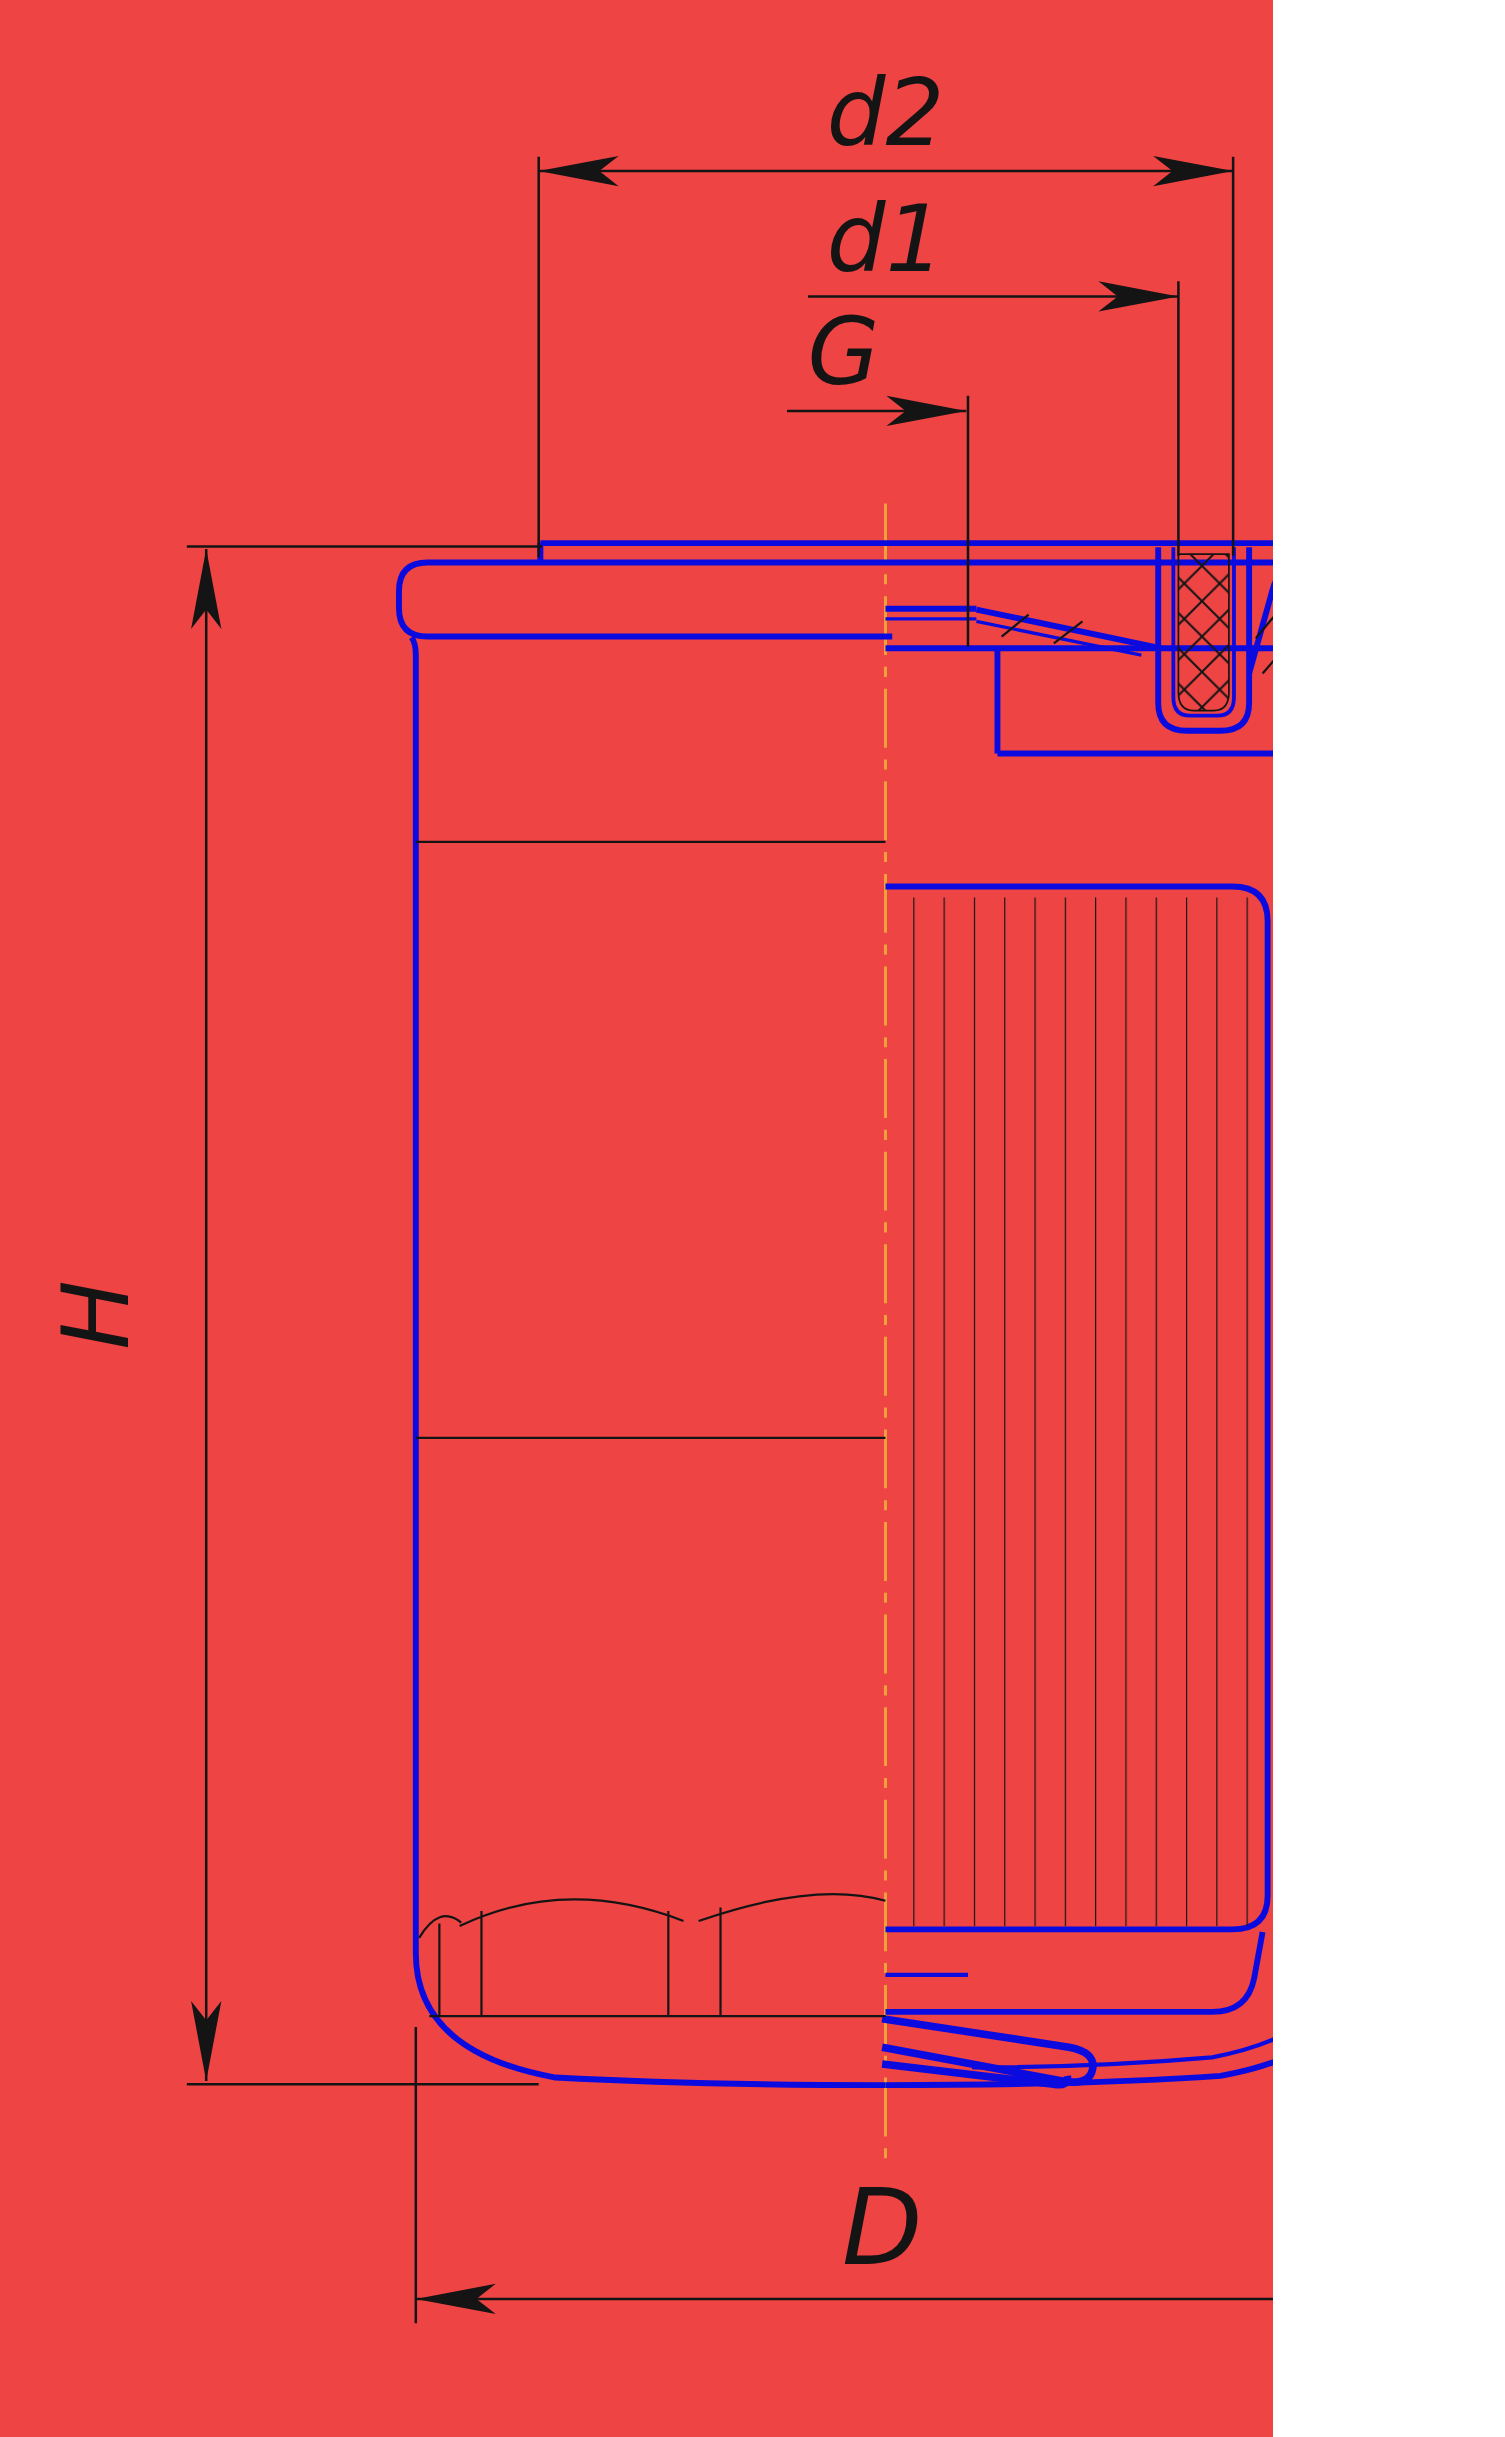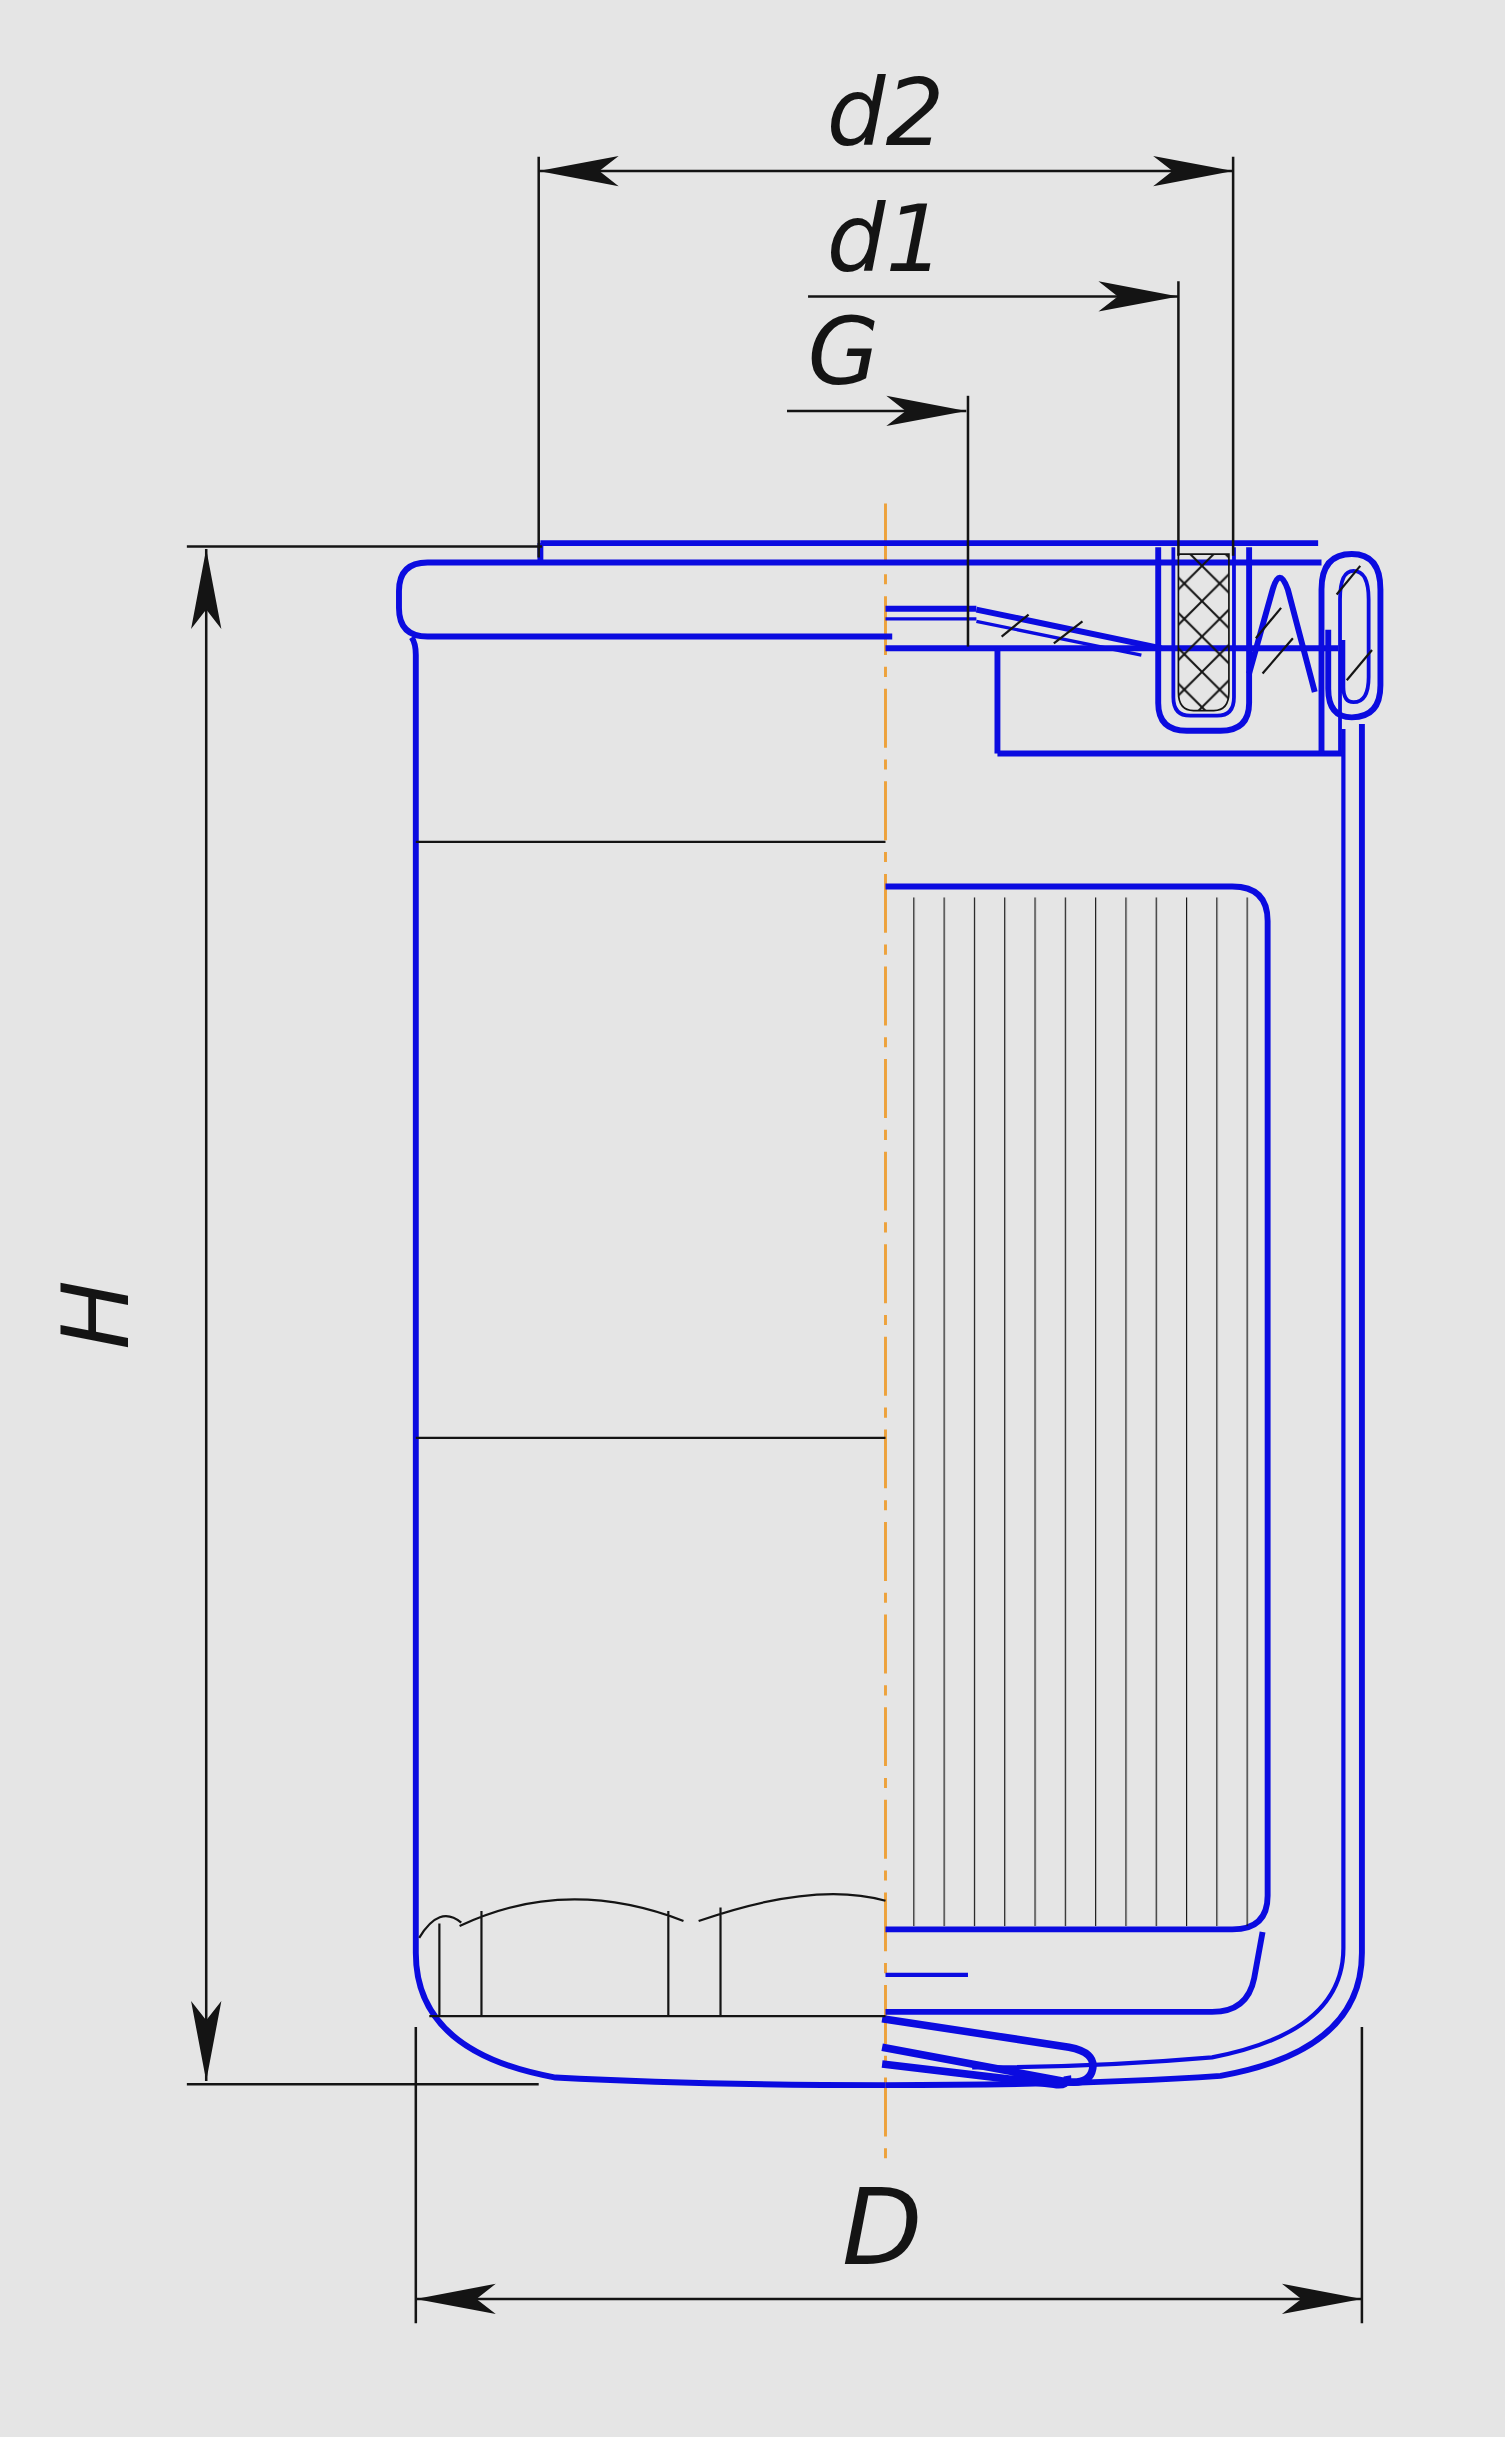--- a/index.html
+++ b/index.html
@@ -1,16 +1,16 @@
 <!DOCTYPE html>
 <html style="font-size:13.5px"><head>
 <meta charset="utf-8">
 <style>
   html,body{margin:0;padding:0;background:#ffffff;}
-  .canvas{position:relative;width:1505px;height:2438px;background:#e5e5e5;overflow:hidden;}
+  .canvas{position:relative;width:1273px;height:2438px;background:#ef4444;overflow:hidden;}
   svg{position:absolute;left:0;top:0;}
   .dim-text{font-family:"DejaVu Sans","Liberation Sans",sans-serif;font-style:italic;fill:#141414;}
   .part path, .part line{fill:none;}
   .dims line{fill:none;}
   .thin-black{stroke:#141414;stroke-width:2.6;fill:none;}
 </style>
 </head>
 <body>
 
 <div class="canvas">

